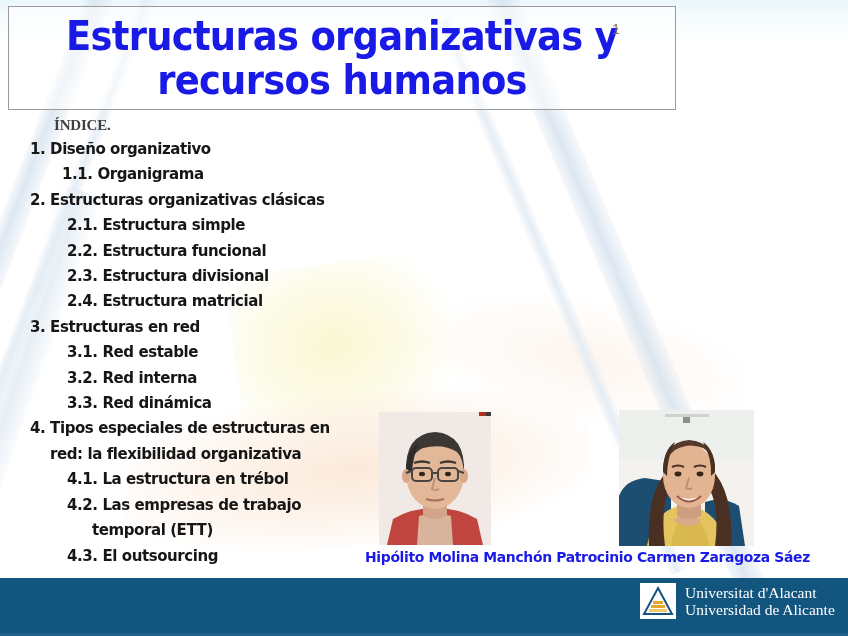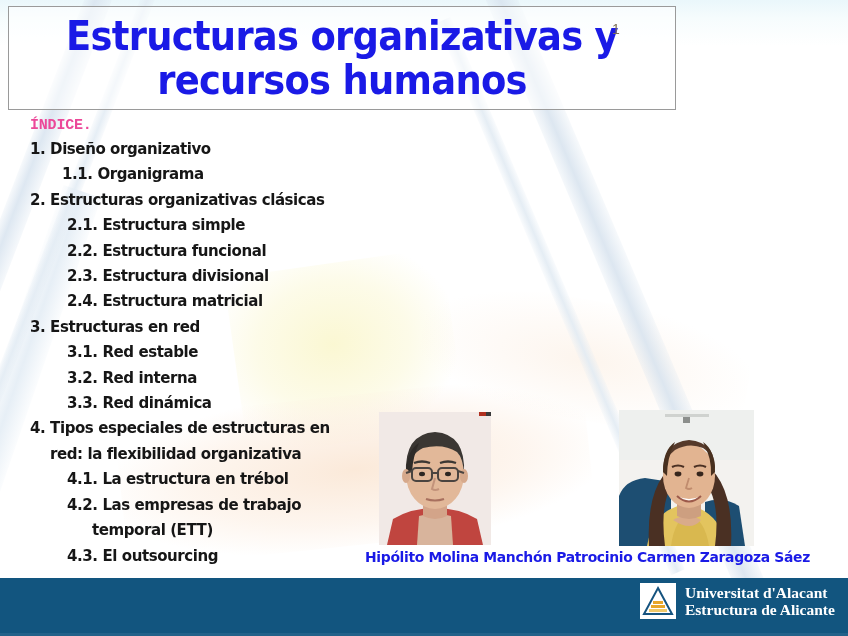--- a/index.html
+++ b/index.html
@@ -139,26 +139,27 @@
   }
 
   
   .index-wrap {
     position: absolute;
     left: 30px;
     top: 117px;
     width: 380px;
   }
   .index-heading {
-    font-family: Liberation Mono, monospace;
+    font-family: Liberation Serif, serif;
     font-weight: bold;
     font-size: 15px;
-    color: #ec4899;
+    color: #404040;
     letter-spacing: -0.2px;
     margin-bottom: 3px;
+    margin-left: 24px;
   }
   .idx-item {
     font-family: "DejaVu Sans", sans-serif;
     font-weight: bold;
     color: #161616;
     font-size: 15.5px;
     line-height: 25.4px;
     letter-spacing: -0.45px;
     white-space: pre;
     transform: scaleX(0.97);
@@ -253,21 +254,20 @@
     position: relative;
     flex: 0 0 auto;
   }
   .ua-mark svg { display: block; }
   .ua-name {
     font-family: "Liberation Serif", serif;
     font-size: 15.5px;
     line-height: 17px;
     color: #ffffff;
     white-space: nowrap;
-    font-weight: bold;
   }
 </style>
 </head>
 <body>
 
 <div class="slide">
 
   <div class="bg-layer">
     <div class="bg-top-tint"></div>
     <div class="wash-yellow"></div>
@@ -392,17 +392,17 @@
       <svg viewBox="0 0 36 36" width="36" height="36" aria-hidden="true">
         <rect x="0" y="0" width="36" height="36" fill="#ffffff"></rect>
         <path d="M18 5 L32 31 L4 31 Z" fill="none" stroke="#15537f" stroke-width="2"></path>
         <rect x="13" y="18" width="10" height="3" fill="#e8a72a"></rect>
         <rect x="11" y="22" width="14" height="3" fill="#e8a72a"></rect>
         <rect x="9" y="26" width="18" height="3" fill="#f0c96a"></rect>
       </svg>
     </div>
     <div class="ua-name">
       <div>Universitat d'Alacant</div>
-      <div>Estructura de Alicante</div>
+      <div>Universidad de Alicante</div>
     </div>
   </div>
 
 </div>
 
 </body></html>

